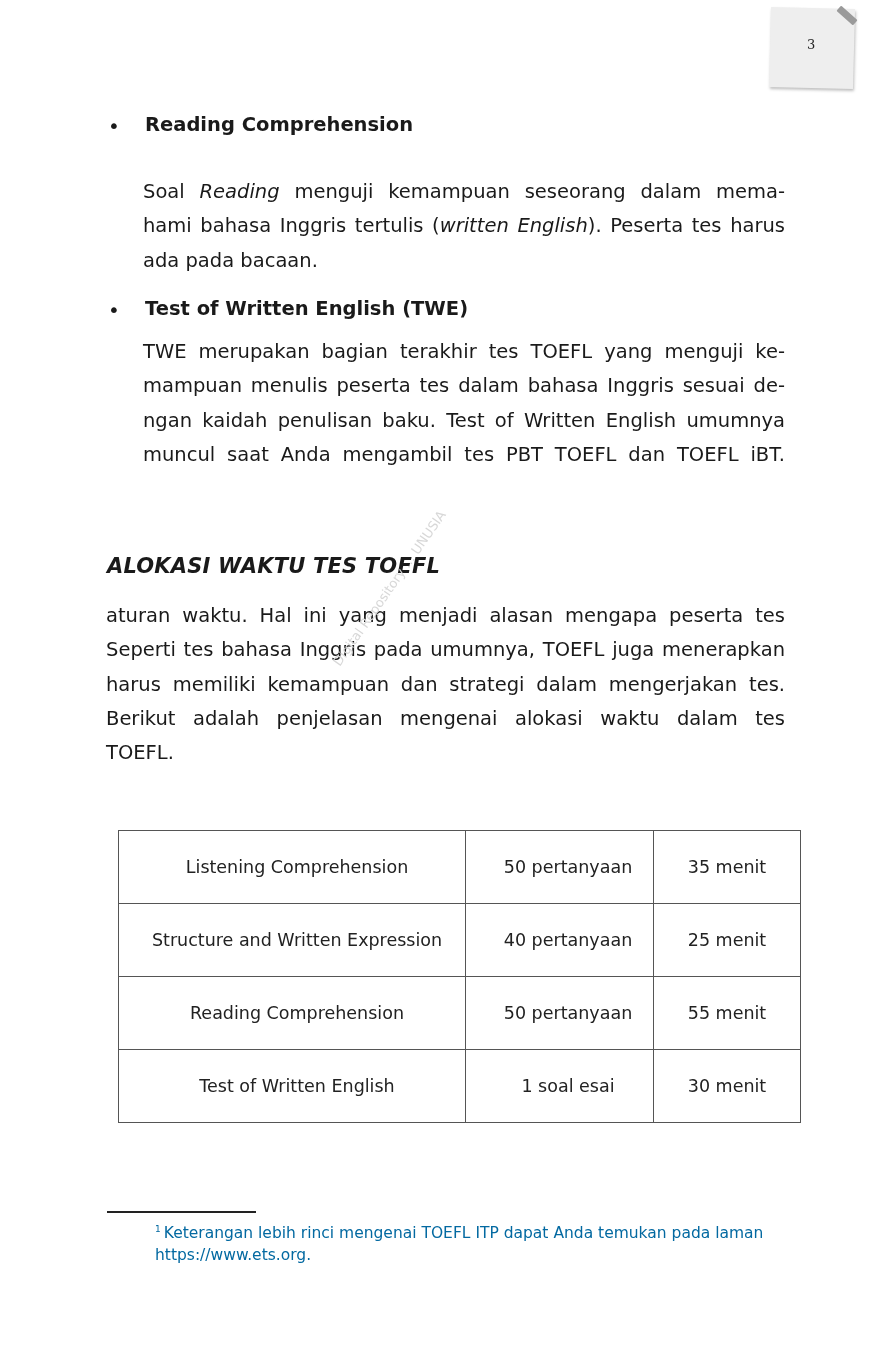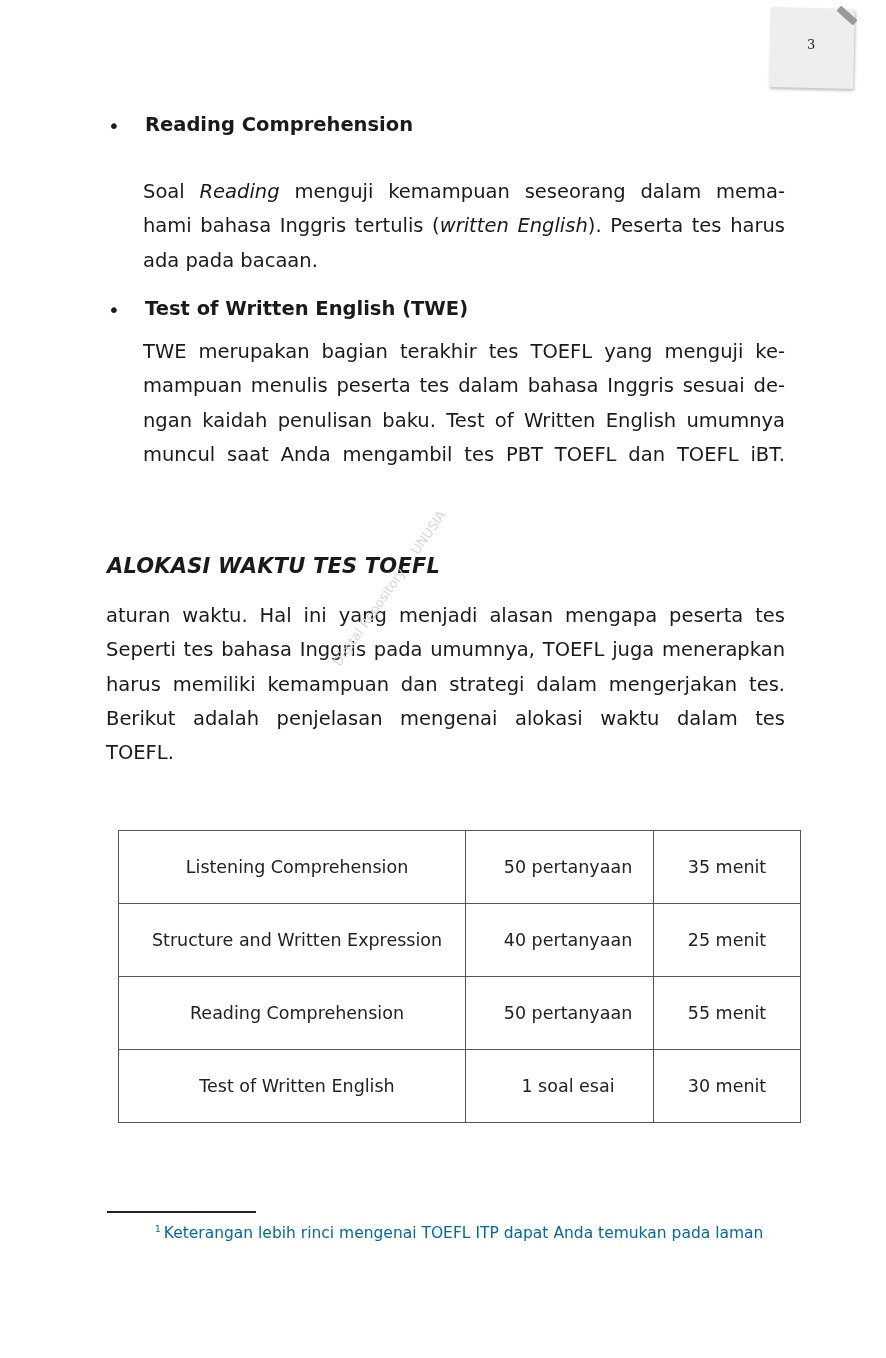--- a/index.html
+++ b/index.html
@@ -116,13 +116,14 @@
         <td class="c0">Test of Written English</td>
         <td class="c1">1 soal esai</td>
         <td class="c2">30 menit</td>
       </tr>
     </tbody>
 </table>
 
 <div class="fn-rule"></div>
 <div class="fn-text">
   <div><sup>1</sup><span>Keterangan lebih rinci mengenai TOEFL ITP dapat Anda temukan pada laman</span></div>
+  <div>https://www.ets.org.</div>
 </div>
 
 </body></html>

